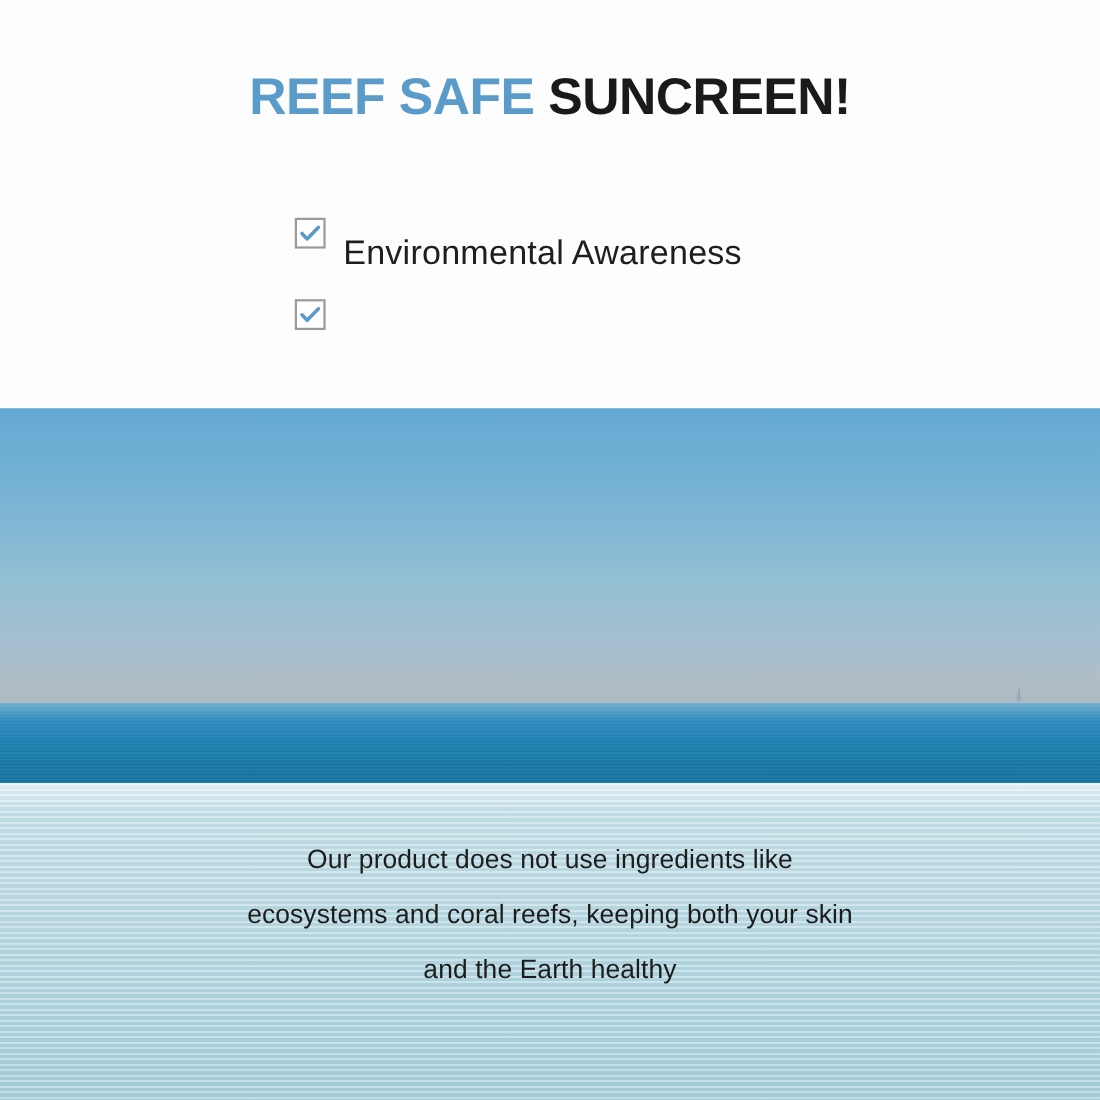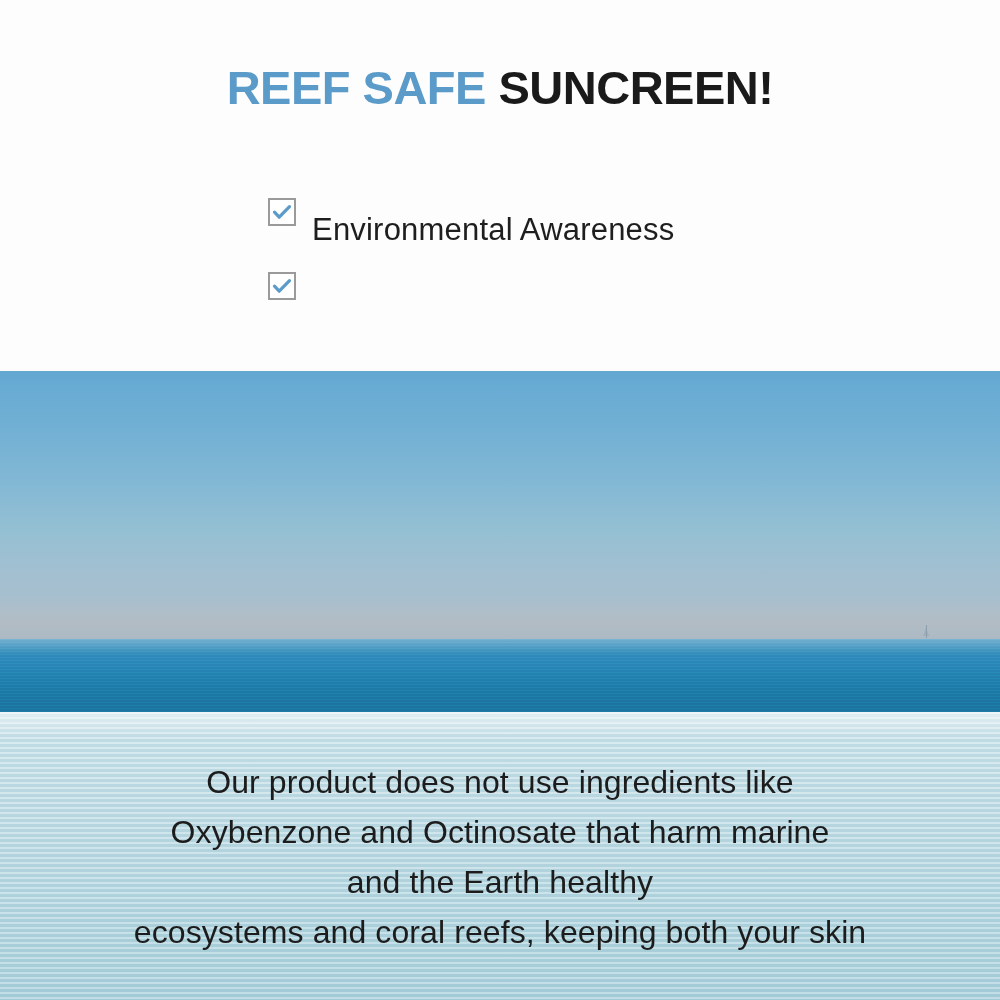--- a/index.html
+++ b/index.html
@@ -200,21 +200,21 @@
   }
 
   
   .body-copy {
     position:absolute;
     top:757px;
     left:60px;
     width:880px;
     text-align:center;
     font-family:"Liberation Sans", sans-serif;
-    font-size:32px;
+    font-size:24px;
     font-weight:400;
     line-height:50px;
     color:#1c1c1c;
     letter-spacing:0.1px;
     z-index:4;
   }
   .body-copy .line { display:block; white-space:nowrap; }
 </style>
 </head>
 <body>
@@ -266,18 +266,17 @@
 
     <div class="pool">
       <div class="pool-waves"></div>
       <div class="pool-top-glow"></div>
     </div>
 
   </div>
 
   <div class="body-copy">
     <span class="line">Our product does not use ingredients like</span>
-    <span class="line">Oxybenzone and Octinosate that harm marine</span>
+    <span class="line">ecosystems and coral reefs, keeping both your skin</span>
     <span class="line">and the Earth healthy</span>
-    <span class="line">ecosystems and coral reefs, keeping both your skin</span>
   </div>
 
 </div>
 
 </body></html>

